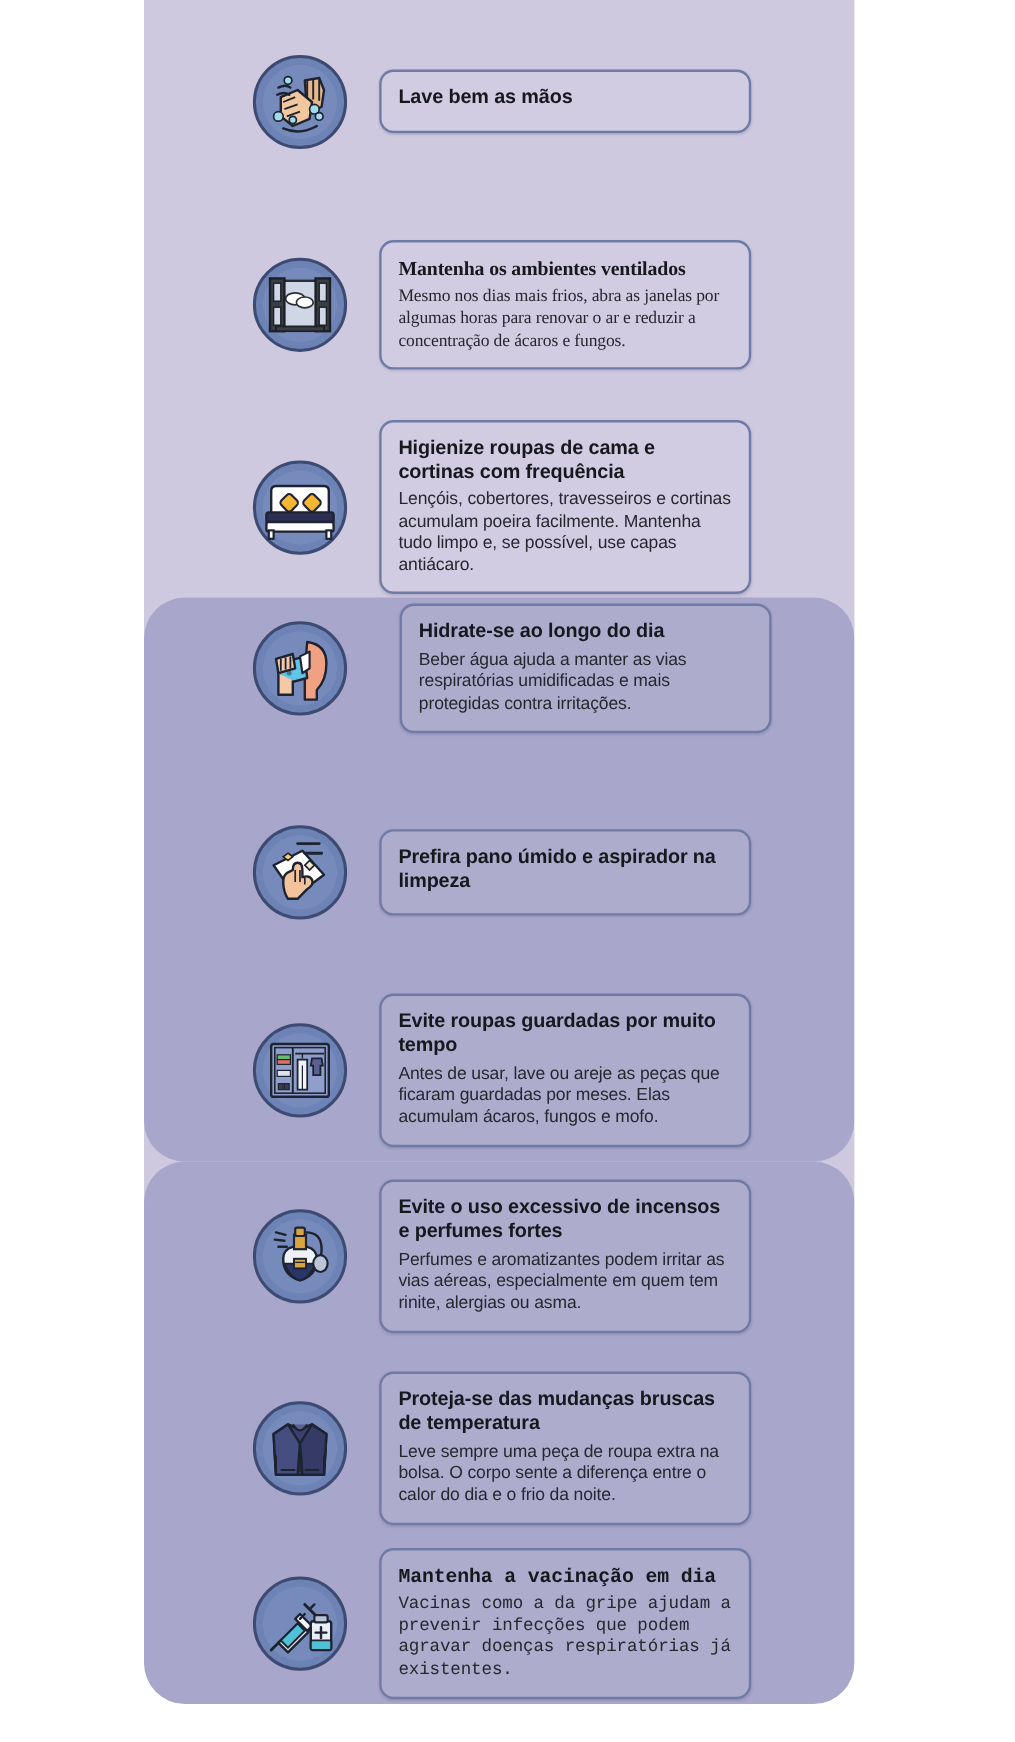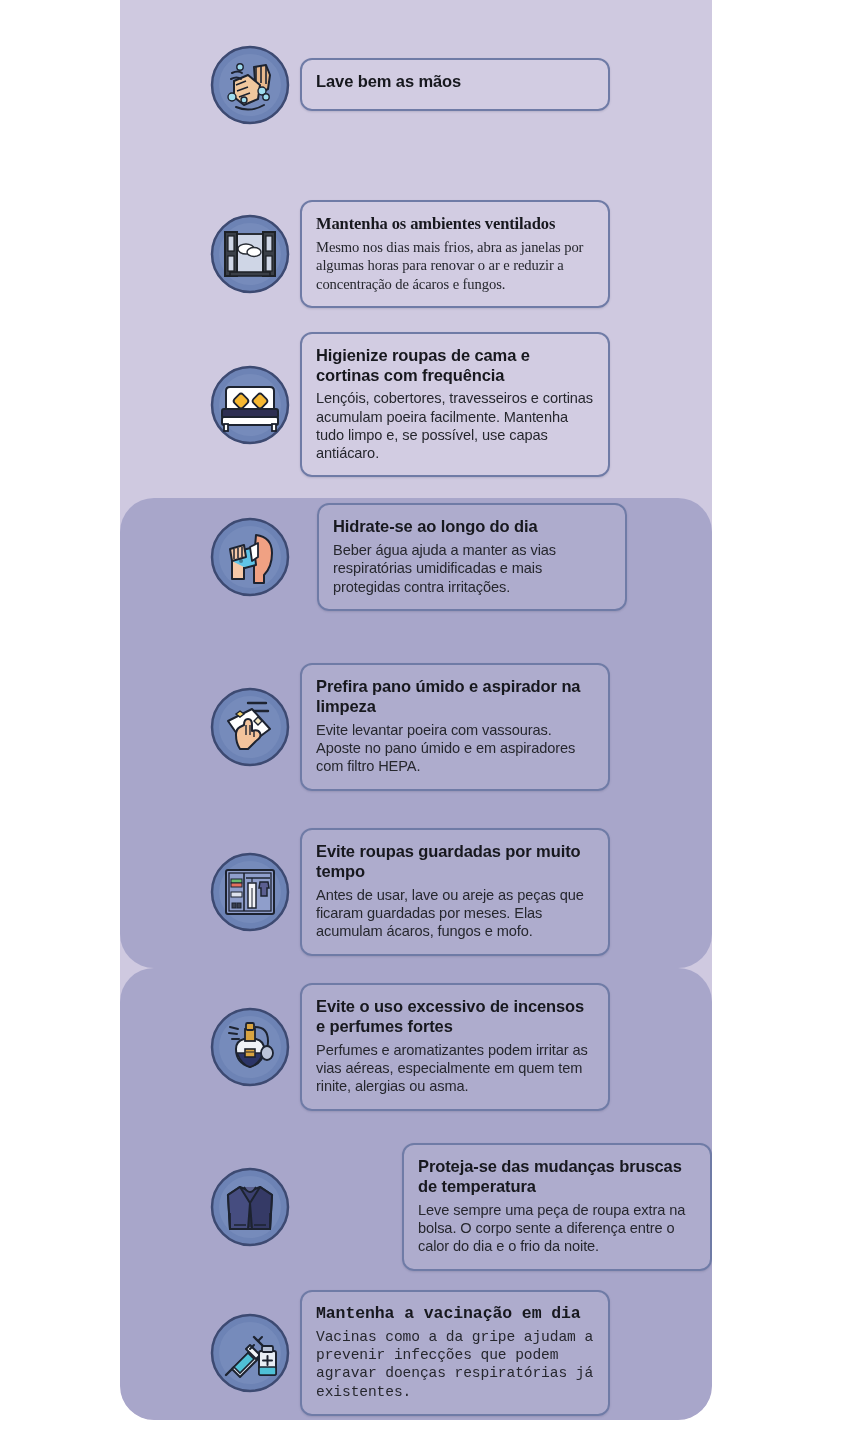--- a/index.html
+++ b/index.html
@@ -77,20 +77,21 @@
   }
 
   .icon-circle {
     width: 80px;
     height: 80px;
     border-radius: 50%;
     display: block;
   }
 
   .tip-card {
+    margin-left: 16px;
     background: rgba(255,255,255,0.07);
     border: 2px solid #6f7ba6;
     border-radius: 12px;
     padding: 12px 14px 13px 14px;
     width: 278px;
     box-sizing: content-box;
     box-shadow: 0 1px 2px rgba(60,60,90,0.18);
   }
 
   .tip-title {
@@ -160,21 +161,21 @@
             <rect x="56" y="42" width="6" height="15" fill="#cfd6e6" stroke="#1d2126" stroke-width="1.2"></rect>
             <rect x="20" y="58" width="40" height="4" fill="#3a3f47" stroke="#1d2126" stroke-width="1.5"></rect>
           </svg>
         </div>
         <div class="tip-card">
           <p class="tip-title">Mantenha os ambientes ventilados</p>
           <p class="tip-body">Mesmo nos dias mais frios, abra as janelas por algumas horas para renovar o ar e reduzir a concentração de ácaros e fungos.</p>
         </div>
       </li>
 
-      <li class="tip-row" style="top:332px; height:145px;">
+      <li class="tip-row" style="top:350px; height:145px;">
         <div class="icon-wrap">
           <svg class="icon-circle" viewBox="0 0 80 80">
             <circle cx="40" cy="40" r="38" fill="#6d83b5" stroke="#3d4a72" stroke-width="2.5"></circle>
             <circle cx="40" cy="40" r="31" fill="#7d92c0" opacity="0.55"></circle>
             <path d="M16 46 L16 26 Q16 22 20 22 L60 22 Q64 22 64 26 L64 46 Z" fill="#ffffff" stroke="#1d2330" stroke-width="2"></path>
             <rect x="25" y="30" width="12" height="12" rx="3" fill="#f5b731" stroke="#1d2330" stroke-width="1.8" transform="rotate(45 31 36)"></rect>
             <rect x="44" y="30" width="12" height="12" rx="3" fill="#f5b731" stroke="#1d2330" stroke-width="1.8" transform="rotate(45 50 36)"></rect>
             <rect x="12" y="44" width="56" height="9" rx="2" fill="#2d2e52" stroke="#1d2330" stroke-width="2"></rect>
             <rect x="12" y="52" width="56" height="8" rx="2" fill="#ffffff" stroke="#1d2330" stroke-width="2"></rect>
             <rect x="14" y="59" width="4" height="7" fill="#ffffff" stroke="#1d2330" stroke-width="1.8"></rect>
@@ -215,21 +216,20 @@
             <path d="M18 34 L42 22 L60 42 L36 60 Z" fill="#ffffff" stroke="#1d2330" stroke-width="2" stroke-linejoin="round"></path>
             <path d="M34 38 Q34 32 38 32 Q42 32 42 38 L42 44 Q48 42 50 46 Q52 50 46 54 L38 62 L30 62 Q26 56 26 48 Q26 42 30 40 Z" fill="#f3c39b" stroke="#1d2330" stroke-width="2" stroke-linejoin="round"></path>
             <path d="M36 38 L36 48 M40 38 L40 48 M44 44 L44 50" stroke="#1d2330" stroke-width="1.4" fill="none"></path>
             <path d="M30 24 L34 27 L30 30 L26 27 Z" fill="#f5d36a" stroke="#1d2330" stroke-width="1.4"></path>
             <path d="M48 30 L52 34 L48 38 L44 34 Z" fill="#f5e7c0" stroke="#1d2330" stroke-width="1.4"></path>
             <path d="M38 16 L56 16 M44 24 L58 24" stroke="#1d2330" stroke-width="2.4" stroke-linecap="round"></path>
           </svg>
         </div>
         <div class="tip-card">
           <p class="tip-title">Prefira pano úmido e aspirador na limpeza</p>
-          <p class="tip-body">Evite levantar poeira com vassouras. Aposte no pano úmido e em aspiradores com filtro HEPA.</p>
         </div>
       </li>
 
       <li class="tip-row" style="top:818px; height:148px;">
         <div class="icon-wrap">
           <svg class="icon-circle" viewBox="0 0 80 80">
             <circle cx="40" cy="40" r="38" fill="#6d83b5" stroke="#3d4a72" stroke-width="2.5"></circle>
             <circle cx="40" cy="40" r="31" fill="#7d92c0" opacity="0.55"></circle>
             <rect x="16" y="18" width="48" height="44" rx="2" fill="#8f9ecb" stroke="#1d2330" stroke-width="2"></rect>
             <rect x="19" y="21" width="42" height="38" fill="none" stroke="#1d2330" stroke-width="1.3"></rect>
@@ -267,21 +267,21 @@
             <ellipse cx="57" cy="46" rx="6" ry="7" fill="#bcc4d8" stroke="#1d2330" stroke-width="1.8"></ellipse>
             <path d="M20 20 L28 22 M19 26 L27 27 M22 32 L29 32" stroke="#1d2330" stroke-width="2" stroke-linecap="round"></path>
           </svg>
         </div>
         <div class="tip-card">
           <p class="tip-title">Evite o uso excessivo de incensos e perfumes fortes</p>
           <p class="tip-body">Perfumes e aromatizantes podem irritar as vias aéreas, especialmente em quem tem rinite, alergias ou asma.</p>
         </div>
       </li>
 
-      <li class="tip-row" style="top:1138px; height:138px;justify-content:space-between;">
+      <li class="tip-row" style="top:1138px; height:138px;">
         <div class="icon-wrap">
           <svg class="icon-circle" viewBox="0 0 80 80">
             <circle cx="40" cy="40" r="38" fill="#6d83b5" stroke="#3d4a72" stroke-width="2.5"></circle>
             <circle cx="40" cy="40" r="31" fill="#7d92c0" opacity="0.55"></circle>
             <path d="M30 20 L40 24 L50 20 L62 28 L60 62 L20 62 L18 28 Z" fill="#3b4070" stroke="#1d2330" stroke-width="2.2" stroke-linejoin="round"></path>
             <path d="M30 20 L40 36 L38 62 L20 62 L18 28 Z" fill="#464d80" stroke="#1d2330" stroke-width="2" stroke-linejoin="round"></path>
             <path d="M50 20 L40 36 L42 62 L60 62 L62 28 Z" fill="#353a66" stroke="#1d2330" stroke-width="2" stroke-linejoin="round"></path>
             <path d="M34 20 Q40 30 46 20" fill="#5b6290" stroke="#1d2330" stroke-width="1.8"></path>
             <path d="M20 46 L20 62 M60 46 L60 62" stroke="#1d2330" stroke-width="1.6" fill="none"></path>
             <path d="M24 58 L36 58 M44 58 L56 58" stroke="#1d2330" stroke-width="1.6" fill="none"></path>

